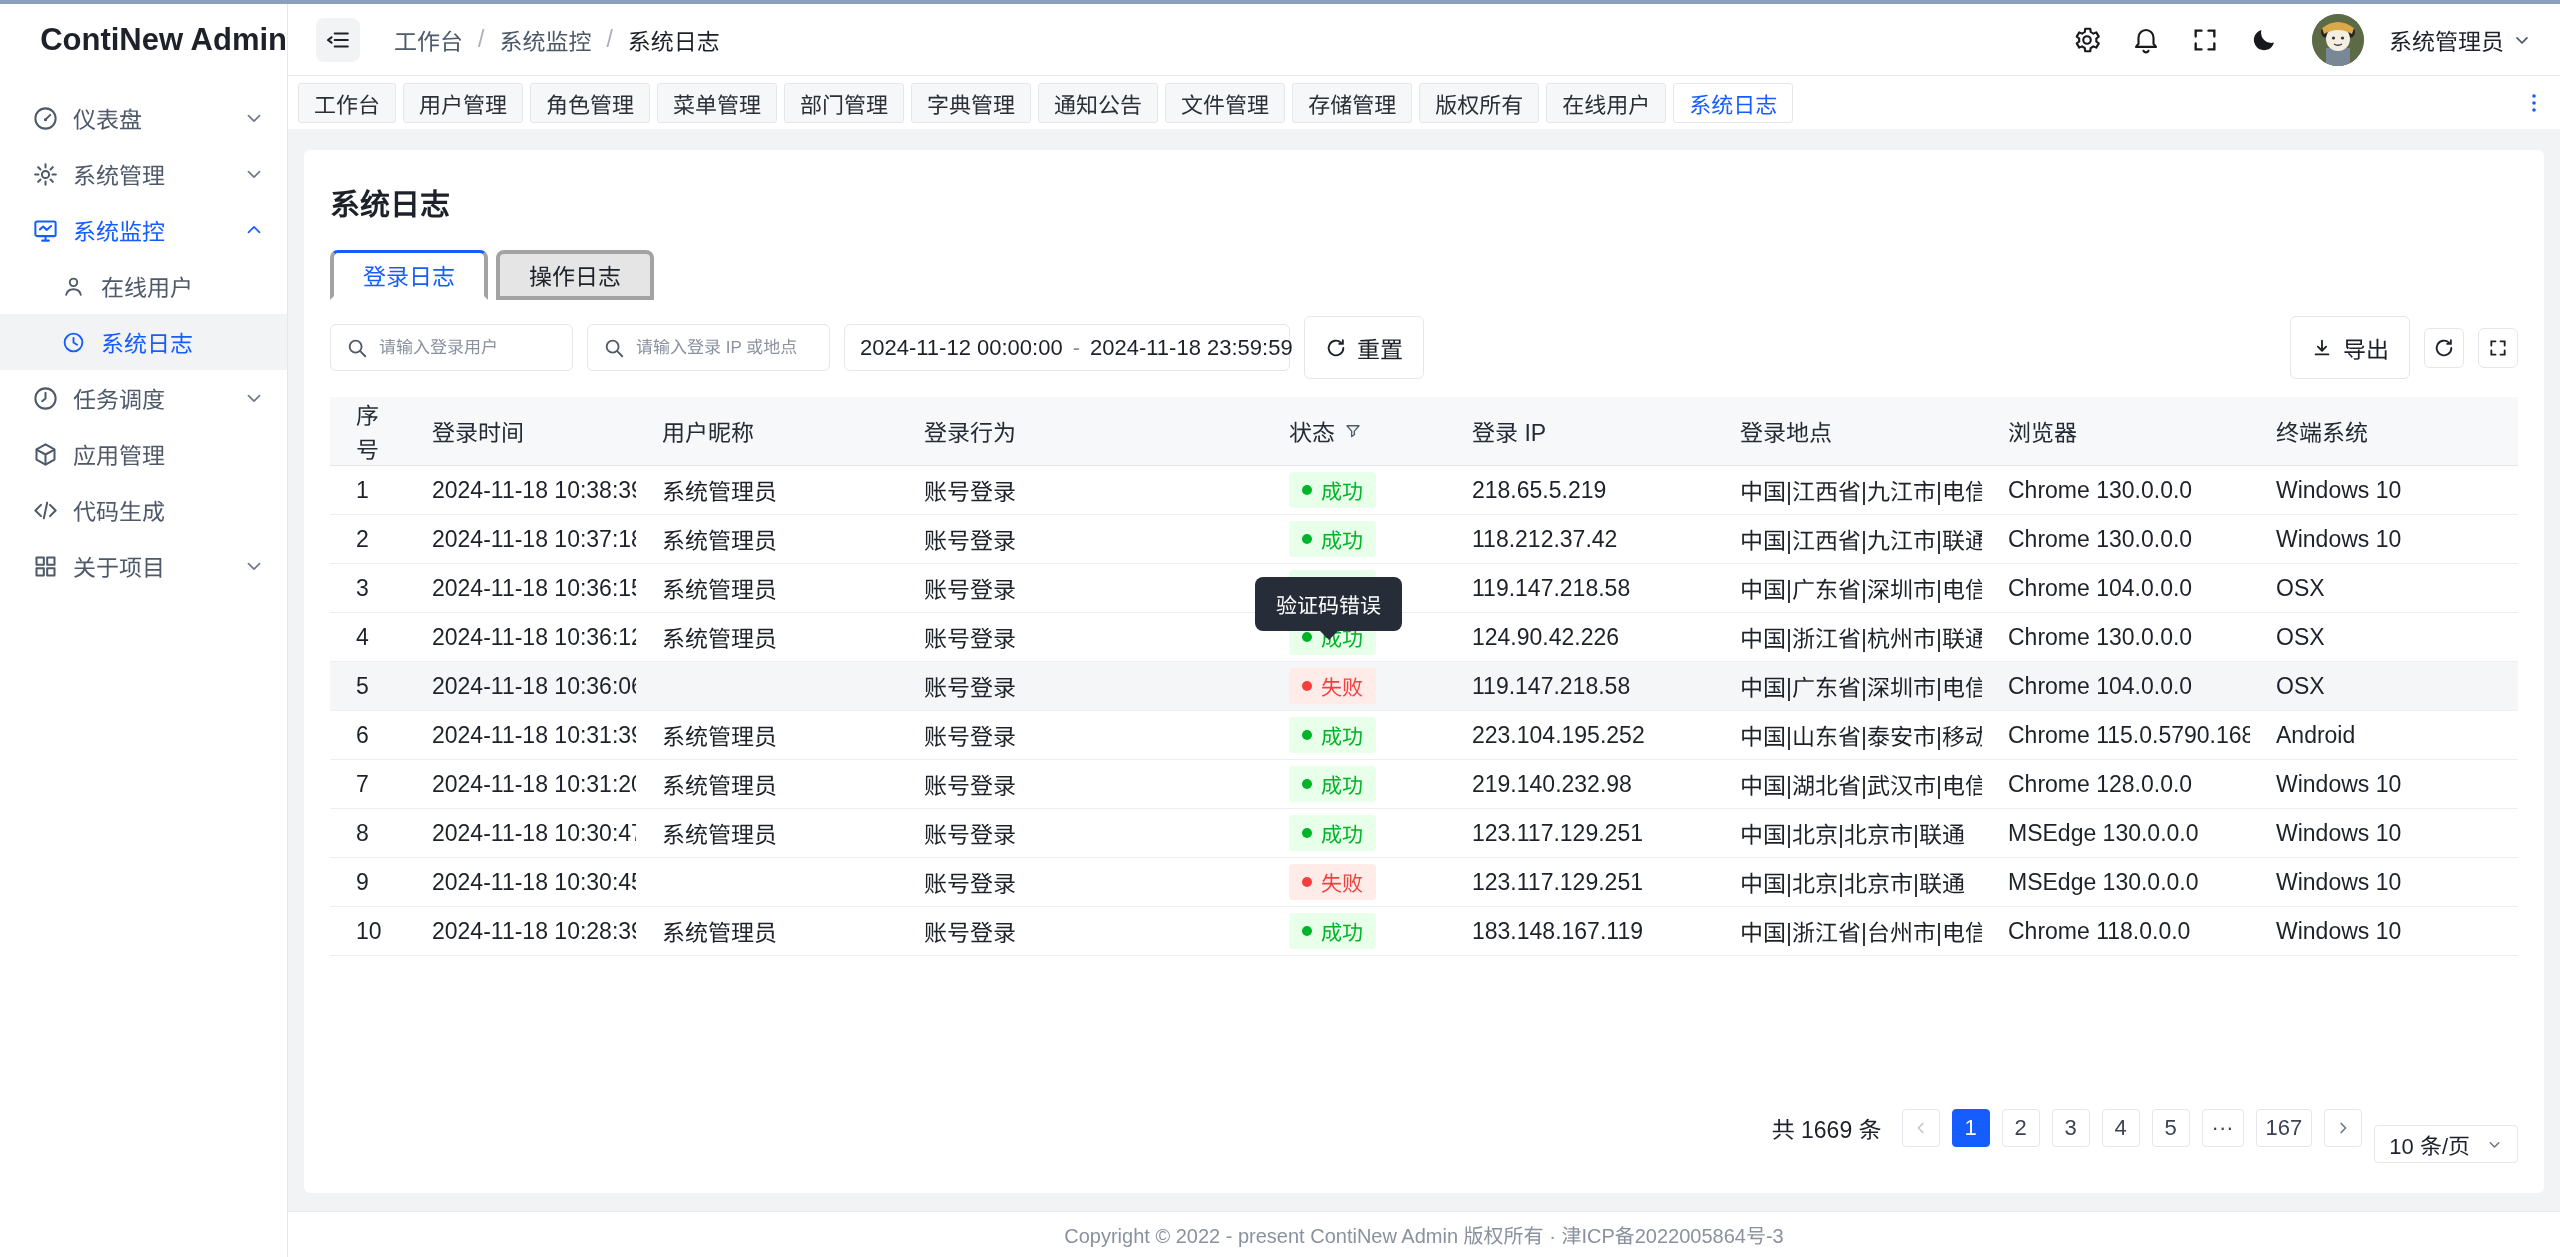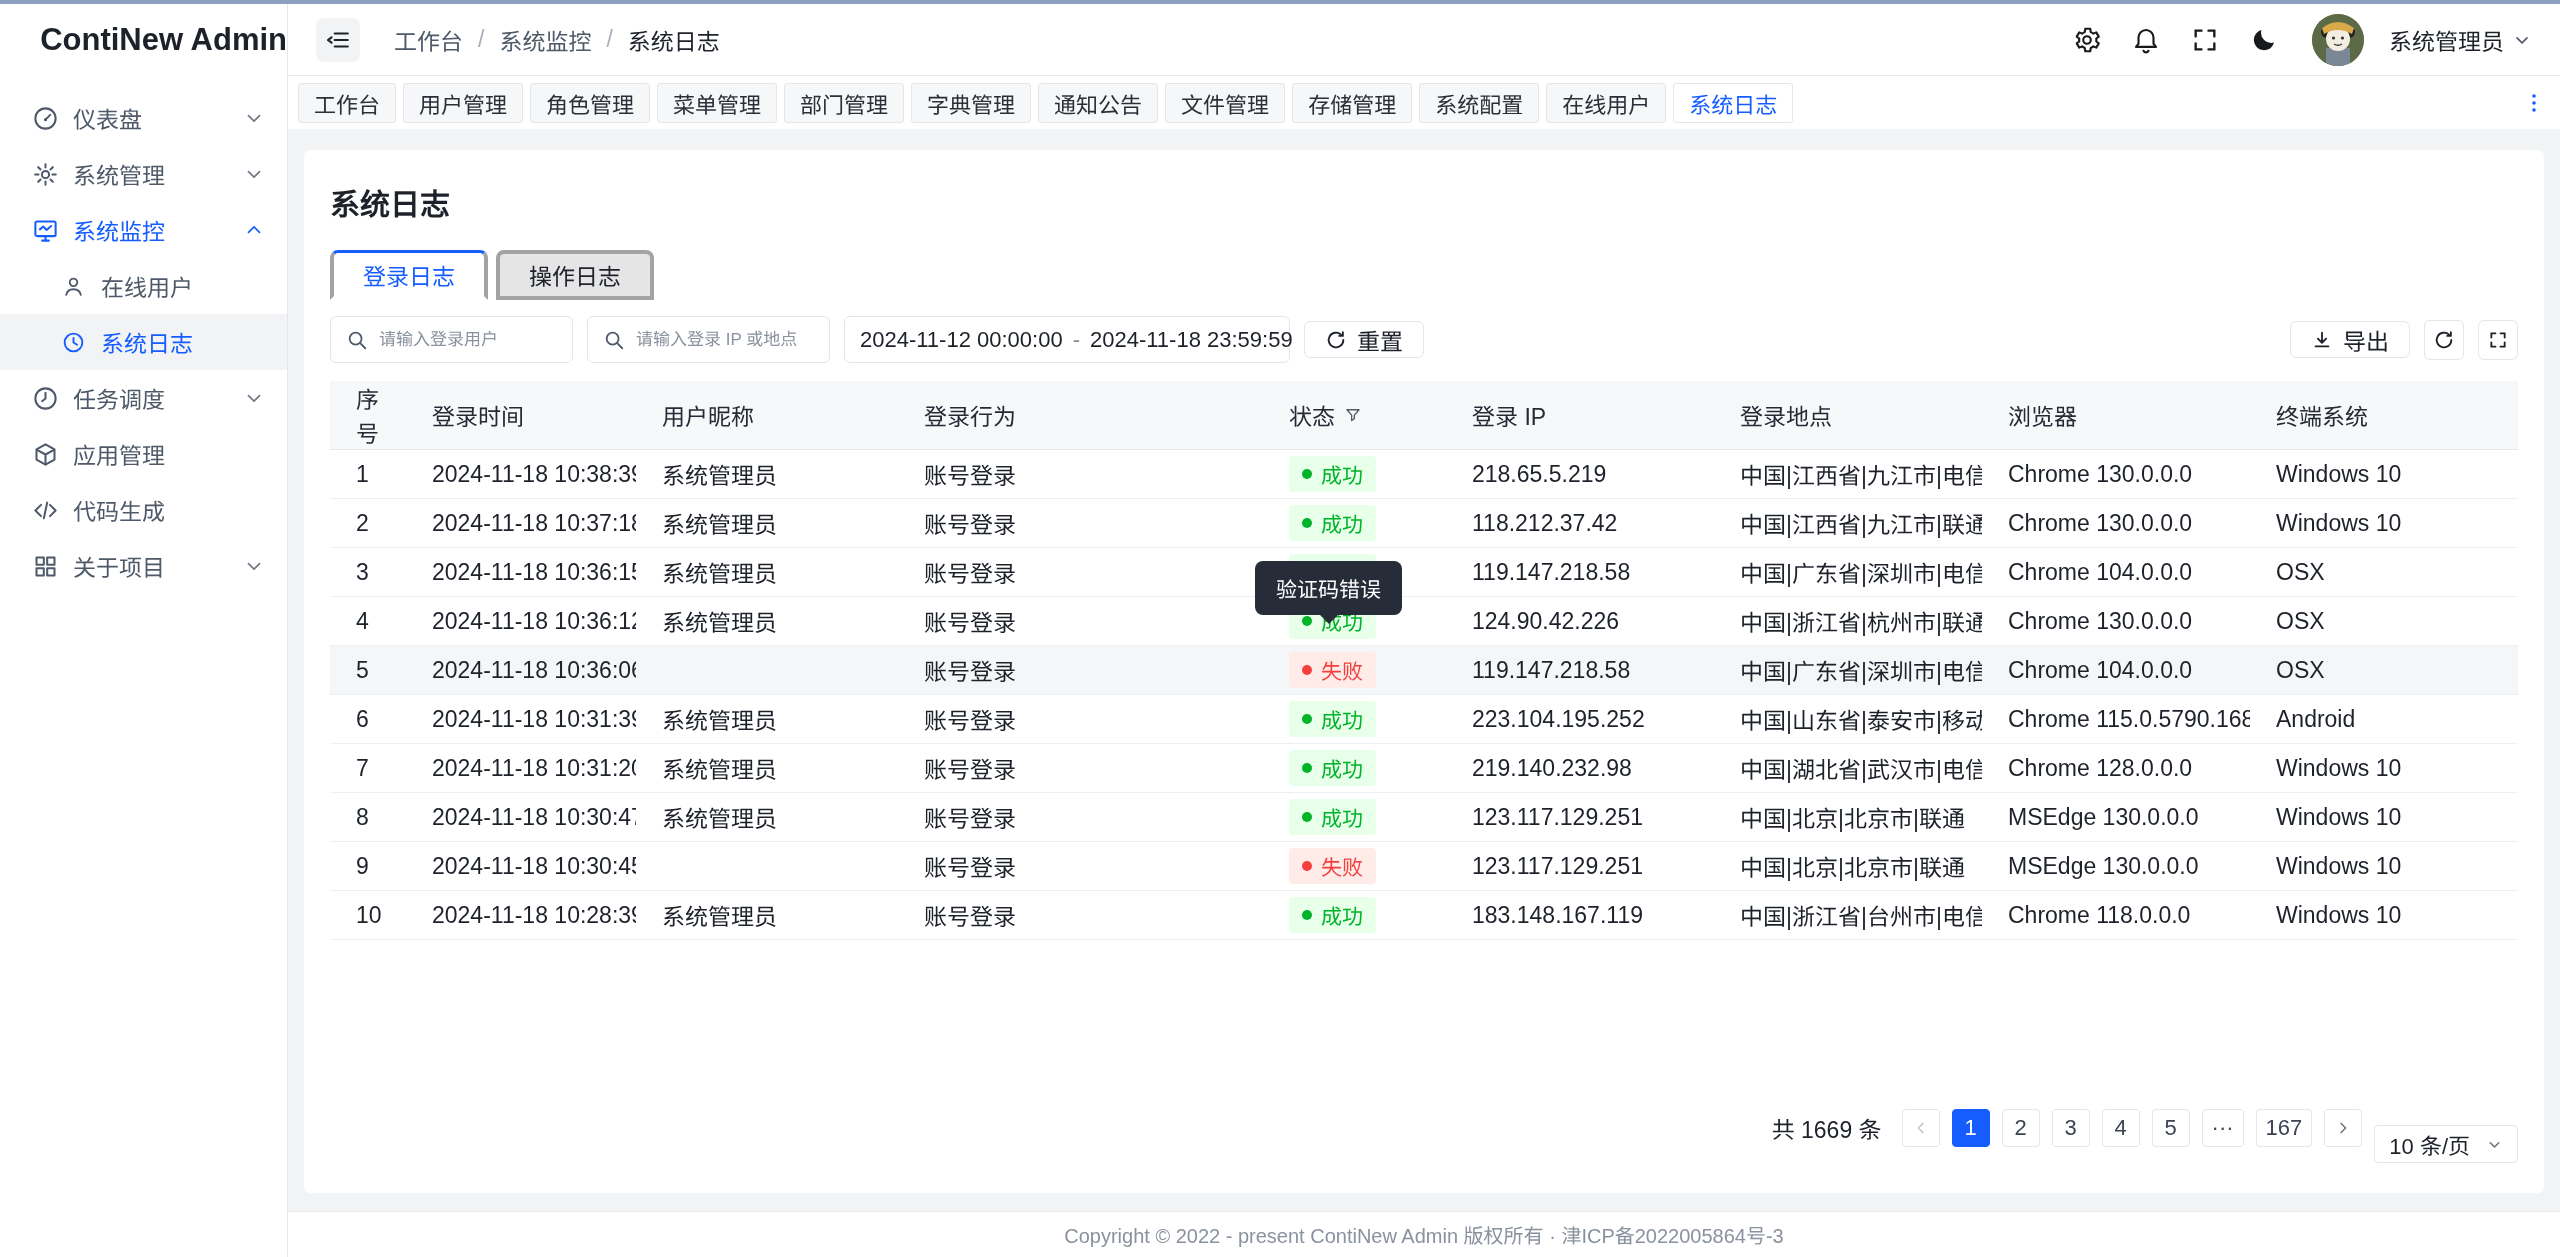--- a/index.html
+++ b/index.html
@@ -58,21 +58,21 @@
   .filter-row { display:flex; align-items:center; gap:14px; margin-top:16px; }
   .search-box { width:243px; height:47px; border:1.5px solid #e5e6eb; border-radius:6px; background:#fff;
                 display:flex; align-items:center; gap:11px; padding:0 15px; }
   .search-box input { border:none; outline:none; width:100%; font-size:17px; color:#1d2129; font-family:inherit; background:transparent; }
   .search-box input::placeholder { color:#8a919f; }
   .sicon { color:#4e5969; display:flex; flex:0 0 auto; }
   .date-range { width:446px; height:47px; border:1.5px solid #e5e6eb; border-radius:6px; background:#fff;
                 display:flex; align-items:center; padding:0 15px; gap:10px; font-size:22px; cursor:pointer; }
   .date-val { flex:1; text-align:center; color:#1d2129; white-space:nowrap; }
   .date-sep { color:#86909c; }
-  .btn { height:37px; border:1.5px solid #e5e6eb; border-radius:6px; background:#fff; display:flex;
+  .btn { height:63px; border:1.5px solid #e5e6eb; border-radius:6px; background:#fff; display:flex;
          align-items:center; gap:10px; padding:0 20px; font-size:23px; color:#1d2129; cursor:pointer; }
   .toolbar-right { margin-left:auto; display:flex; align-items:center; gap:14px; }
   .icon-btn { width:40px; height:40px; border:1.5px solid #e5e6eb; border-radius:6px; background:#fff;
               display:flex; align-items:center; justify-content:center; color:#1d2129; cursor:pointer; }
 
   
   .table-wrap { margin-top:18px; position:relative; flex:1; }
   table { width:100%; border-collapse:collapse; table-layout:fixed; }
   th { height:46px; background:#f7f8fa; text-align:left; padding:0 26px; font-size:23px; font-weight:500; color:#242b35; border-bottom:1px solid #e5e6eb; }
   th .th-inner { display:flex; align-items:center; gap:9px; }
@@ -329,21 +329,21 @@
       <div class="tab">
           <span>通知公告</span>
         </div>
       <div class="tab">
           <span>文件管理</span>
         </div>
       <div class="tab">
           <span>存储管理</span>
         </div>
       <div class="tab">
-          <span>系统配置</span>
+          <span>版权所有</span>
         </div>
       <div class="tab">
           <span>在线用户</span>
         </div>
       <div class="tab active">
           <span>系统日志</span>
         </div>
       <span class="tab-more">
         <svg width="24" height="24" viewBox="0 0 24 24" fill="currentColor">
             <circle cx="12" cy="5" r="1.8"></circle>

